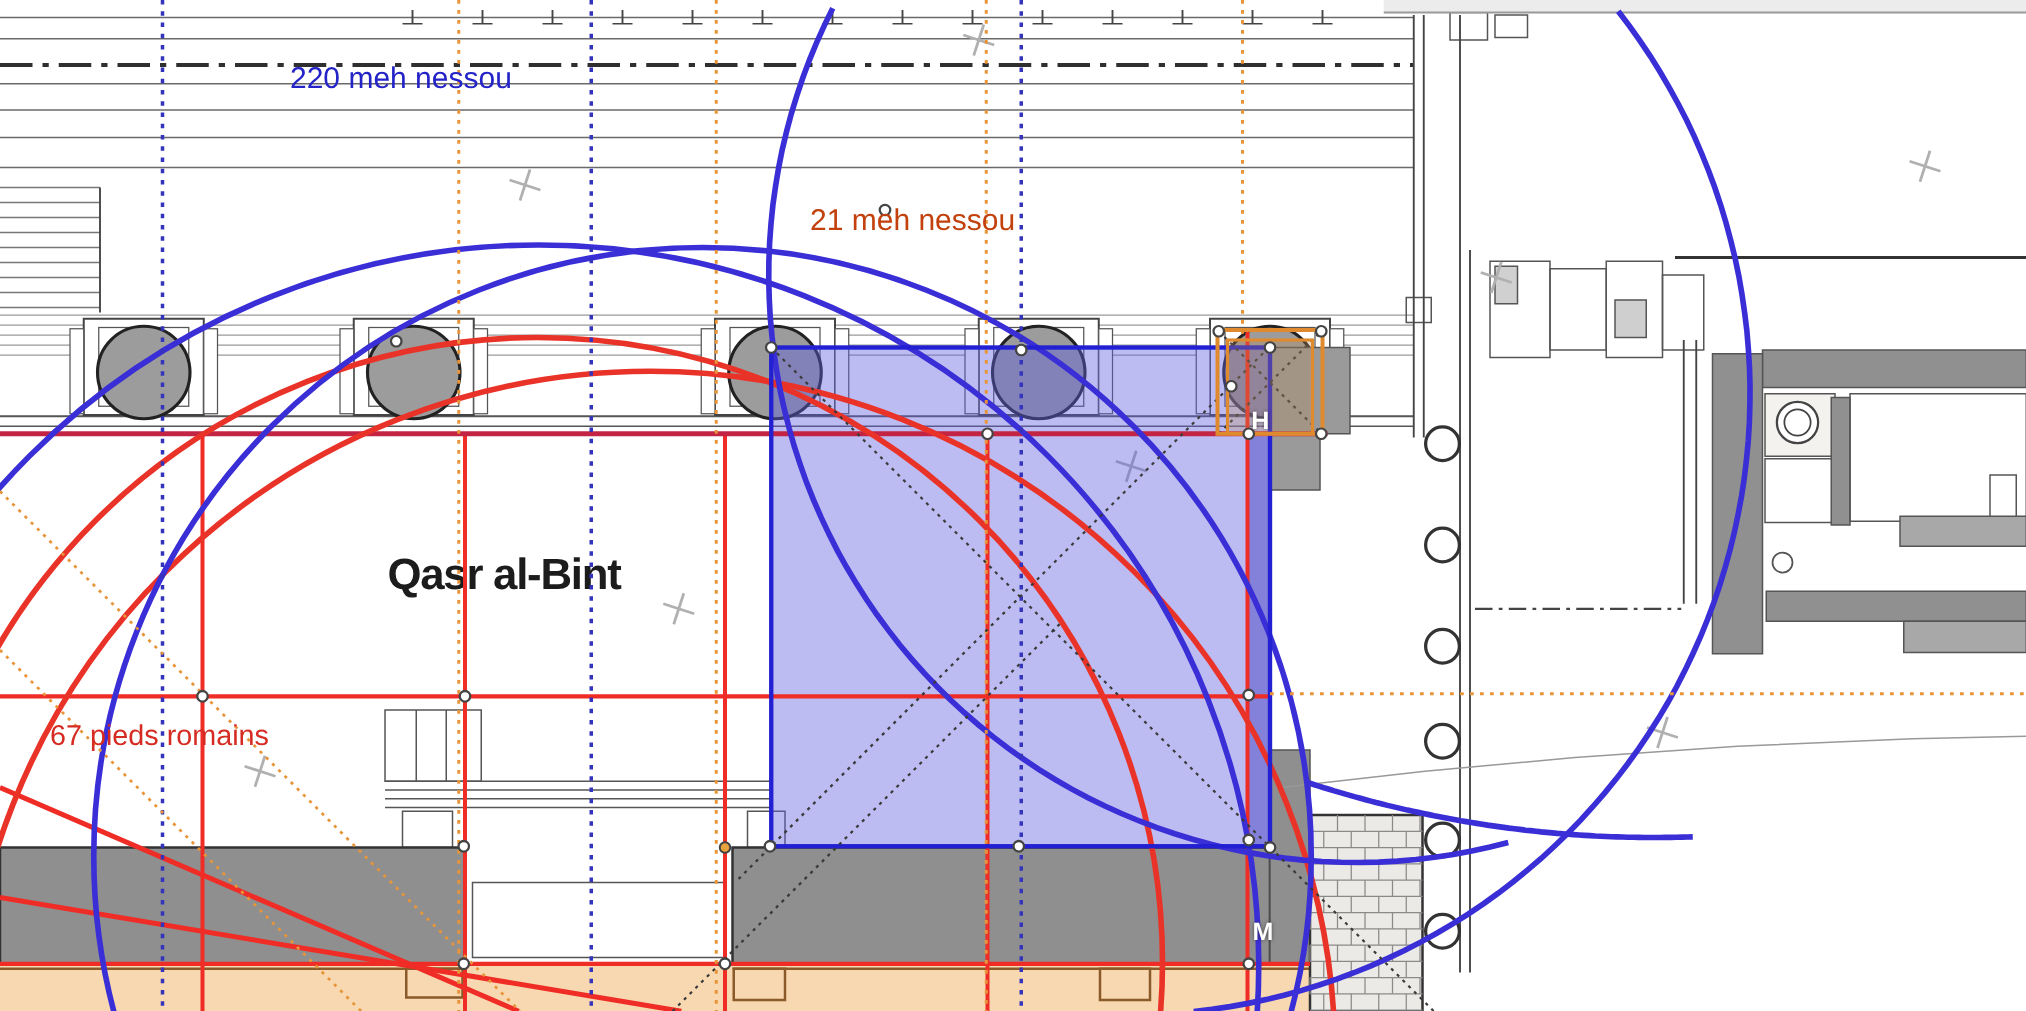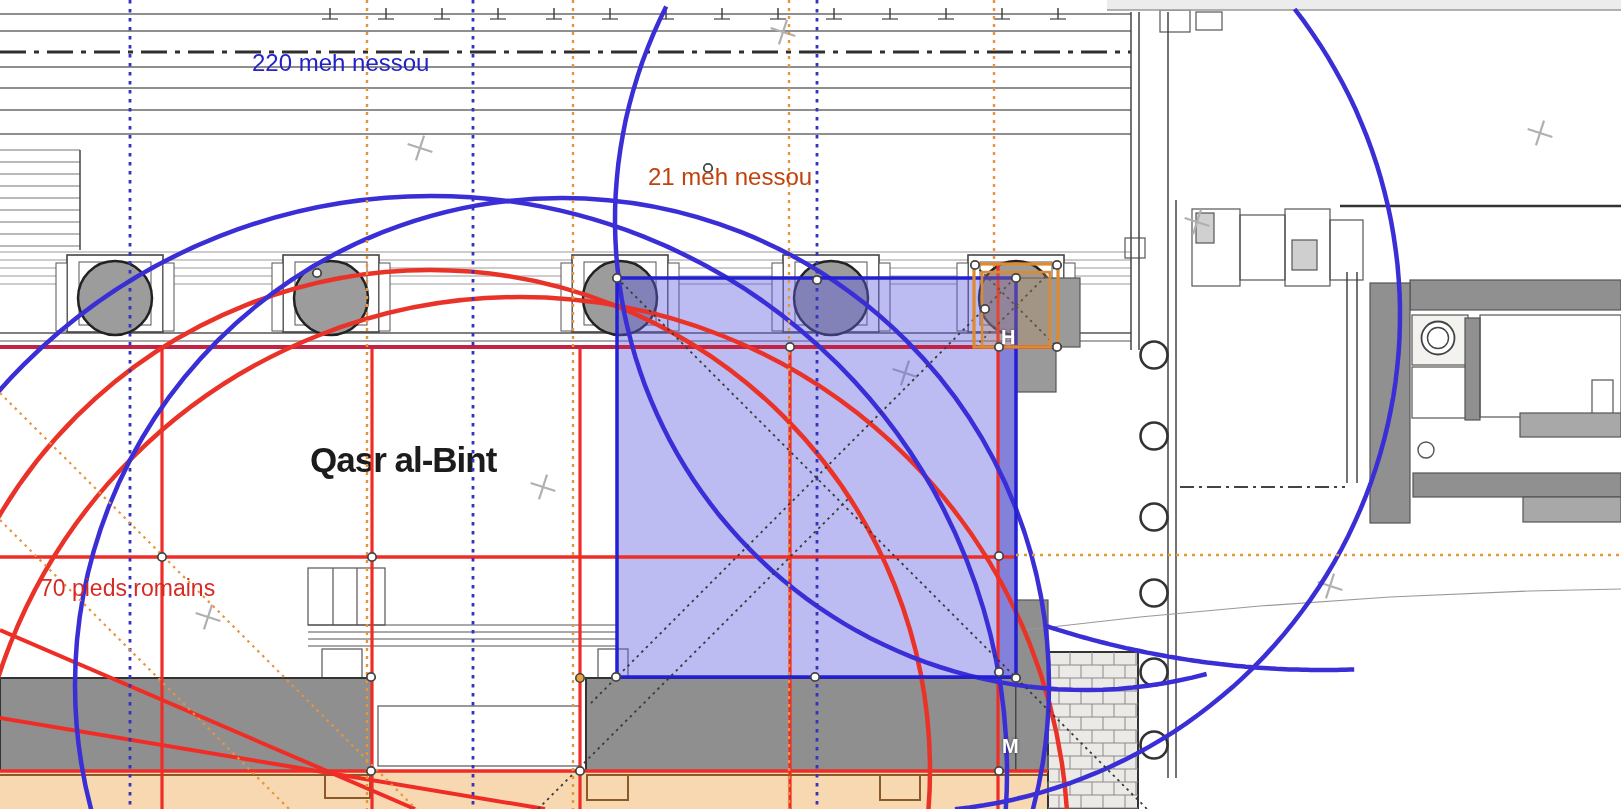--- a/index.html
+++ b/index.html
@@ -313,18 +313,18 @@
       <circle cx="999" cy="672" r="4.2" fill="#ffffff" stroke="#444444" stroke-width="1.8"></circle>
       <circle cx="1016" cy="678" r="4.2" fill="#ffffff" stroke="#444444" stroke-width="1.8"></circle>
       <circle cx="371" cy="677" r="4.2" fill="#ffffff" stroke="#444444" stroke-width="1.8"></circle>
       <circle cx="999" cy="771" r="4.2" fill="#ffffff" stroke="#444444" stroke-width="1.8"></circle>
       <circle cx="371" cy="771" r="4.2" fill="#ffffff" stroke="#444444" stroke-width="1.8"></circle>
       <circle cx="580" cy="771" r="4.2" fill="#ffffff" stroke="#444444" stroke-width="1.8"></circle>
       <circle cx="708" cy="168" r="4.2" fill="#ffffff" stroke="#444444" stroke-width="1.8"></circle>
       <circle cx="317" cy="273" r="4.2" fill="#ffffff" stroke="#444444" stroke-width="1.8"></circle>
       <circle cx="580" cy="678" r="4.2" fill="#e8a33d" stroke="#444444" stroke-width="1.6"></circle>
     </svg>
-  <div class="measure-label" id="lbl-top" style="left: 252px; top: 49px; font-size: 24px; color: rgb(35, 35, 200);">220 meh nessou</div>
+  <div class="measure-label" id="lbl-top" style="left: 232px; top: 49px; font-size: 24px; color: rgb(35, 35, 200);">220 meh nessou</div>
   <div class="measure-label" id="lbl-mid" style="left: 648px; top: 163px; font-size: 24px; color: #c2410c;">21 meh nessou</div>
-  <div class="measure-label" id="lbl-red" style="left: 40px; top: 575px; font-size: 23px; color: rgb(214, 43, 34);">70 pieds romains</div>
+  <div class="measure-label" id="lbl-red" style="left: 40px; top: 575px; font-size: 23px; color: rgb(214, 43, 34);">67 pieds romains</div>
   <div class="point-label" id="lbl-h" style="left: 1001px; top: 326px; font-size: 20px;">H</div>
   <div class="point-label" id="lbl-m" style="left: 1002px; top: 735px; font-size: 20px;">M</div>
 </div>
 
 </body></html>

